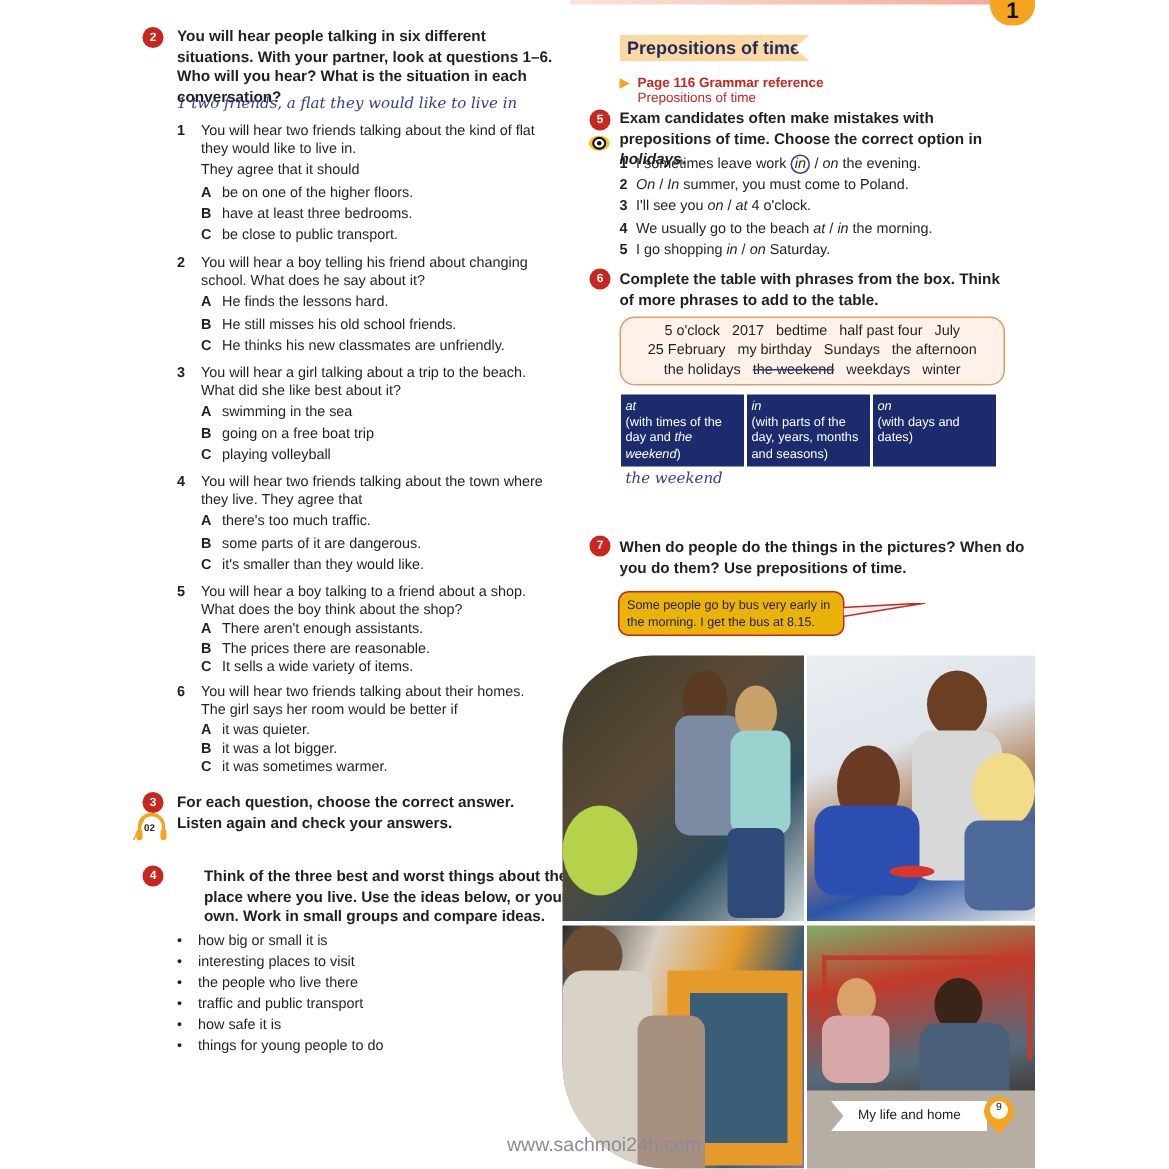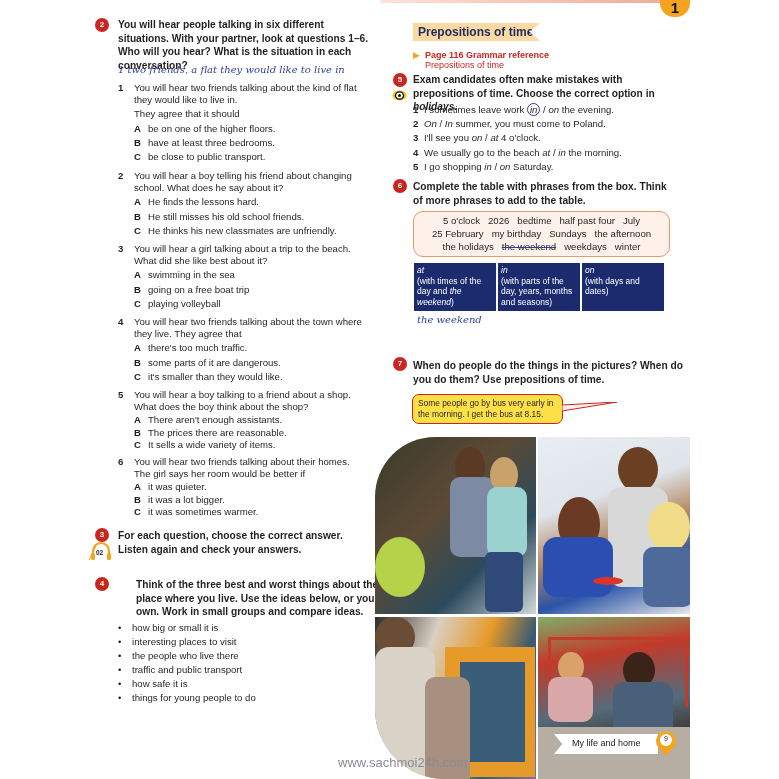--- a/index.html
+++ b/index.html
@@ -50,21 +50,21 @@
                 font-size: 9.6px; line-height: 13px; text-align: center; padding-top: 2px; }
   .phrase-box span { margin: 0 4px; }
   .strike { text-decoration: line-through; text-decoration-color: #2e3d9a; text-decoration-thickness: 1.2px; }
 
   .prep-table { position: absolute; left: 414px; top: 263px; display: flex; gap: 2px; }
   .prep-col { width: 82px; height: 48px; background: #1c2a6e; color: #fff; font-size: 8.5px;
               line-height: 10.5px; padding: 2px 3px; }
   .prep-col i { font-style: italic; }
 
   .bubble { position: absolute; left: 412px; top: 394px; width: 151px; height: 30px;
-            border: 1.2px solid #c8261f; border-radius: 7px; background: #fde047;
+            border: 1.2px solid #c8261f; border-radius: 7px; background: #eab308;
             font-size: 8.4px; line-height: 11px; padding: 3px 5px; }
   .bubble-tail { position: absolute; left: 562px; top: 402px; width: 55px; height: 12px; }
 
   .photos { position: absolute; left: 375px; top: 437px; width: 315px; height: 342px; }
   .ph { position: absolute; overflow: hidden; }
   .ph1 { left: 0; top: 0; width: 161px; height: 177px; border-radius: 60px 0 0 0;
          background: linear-gradient(135deg, #3a3a2a 0%, #5b4a35 40%, #2c4a5c 70%, #cfd9d9 100%); }
   .ph2 { left: 163px; top: 0; width: 152px; height: 177px;
          background: linear-gradient(160deg, #e9eef3 0%, #dfe4ea 35%, #b68a64 55%, #2a54a8 75%, #e8e8e8 100%); }
   .ph3 { left: 0; top: 180px; width: 161px; height: 162px; border-radius: 0 0 0 70px;
@@ -183,21 +183,21 @@
   <li><b>1</b><span>I sometimes leave work </span><span class="circ">in</span><span> / </span><i>on</i><span> the evening.</span></li>
   <li><b>2</b><i>On</i><span> / </span><i>In</i><span> summer, you must come to Poland.</span></li>
   <li><b>3</b><span>I'll see you </span><i>on</i><span> / </span><i>at</i><span> 4 o'clock.</span></li>
   <li><b>4</b><span>We usually go to the beach </span><i>at</i><span> / </span><i>in</i><span> the morning.</span></li>
   <li><b>5</b><span>I go shopping </span><i>in</i><span> / </span><i>on</i><span> Saturday.</span></li>
 </ul>
 
 <div class="badge" style="left:393px;top:179px;">6</div>
 <div class="instr" style="left:413px;top:180px;width:265px;">Complete the table with phrases from the box. Think of more phrases to add to the table.</div>
 <div class="phrase-box">
-  <div><span>5 o'clock</span><span>2026</span><span>bedtime</span><span>half past four</span><span>July</span></div>
+  <div><span>5 o'clock</span><span>2017</span><span>bedtime</span><span>half past four</span><span>July</span></div>
   <div><span>25 February</span><span>my birthday</span><span>Sundays</span><span>the afternoon</span></div>
   <div><span>the holidays</span><span class="strike">the weekend</span><span>weekdays</span><span>winter</span></div>
 </div>
 
 <div class="prep-table">
   <div class="prep-col"><i>at</i><br><span>(with times of the day and </span><i>the weekend</i><span>)</span></div>
   <div class="prep-col"><i>in</i><br><span>(with parts of the day, years, months and seasons)</span></div>
   <div class="prep-col"><i>on</i><br><span>(with days and dates)</span></div>
 </div>
 <div class="hand" style="left:417px;top:314px;">the weekend</div>

